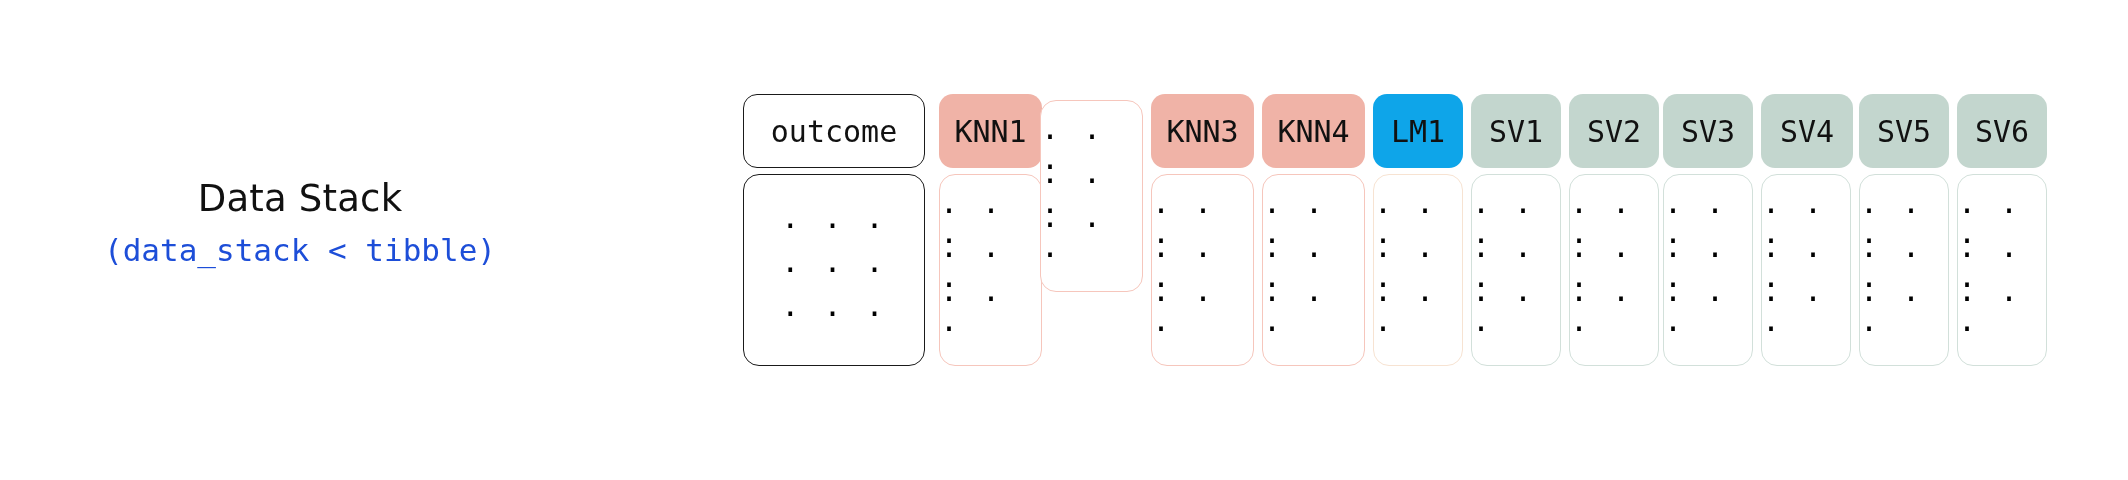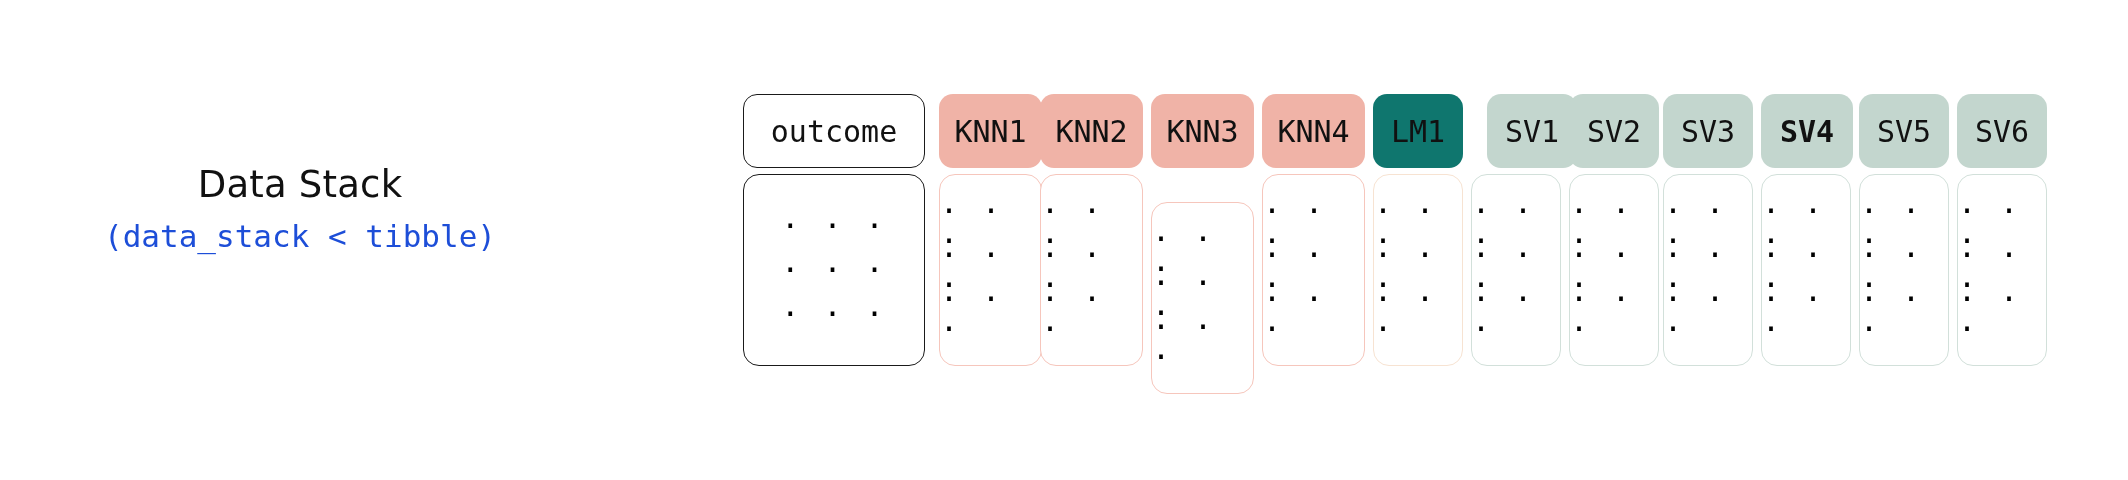--- a/index.html
+++ b/index.html
@@ -18,21 +18,21 @@
     position: relative;
     width: 2128px;
     height: 480px;
     background: #ffffff;
   }
 
   
   .caption-block {
     position: absolute;
     left: 60px;
-    top: 164px;
+    top: 178px;
     width: 480px;
     text-align: center;
   }
   .caption-title {
     font-family: "DejaVu Sans", "Liberation Sans", sans-serif;
     font-size: 37px;
     font-weight: 400;
     color: #111111;
     letter-spacing: 0.2px;
     line-height: 1.15;
@@ -111,21 +111,21 @@
   .col.outcome .col-body {
     border: 1.6px solid #1a1a1a;
   }
   .col.outcome { margin-right: 14px; }
 
   
   .col.knn .col-head { background: #F0B3A7; }
   .col.knn .col-body { border: 1.2px solid #F6C6BC; }
 
   
-  .col.lm .col-head { background: #0f766e; }
+  .col.lm .col-head { background: #0ea5e9; }
   .col.lm .col-body { border: 1.2px solid #F7E3D2; }
 
   
   .col.sv .col-head { background: #C3D6CE; }
   .col.sv .col-body { border: 1.2px solid #D2E0DA; }
 </style>
 </head>
 <body>
 
 <div id="canvas">
@@ -146,28 +146,27 @@
       </div>
       <div class="col knn" style="width: 93px;">
         <div class="col-head" style="width: 103px;">KNN1</div>
         <div class="col-body" style="width: 103px;">
           <div class="ellipsis-row">· · ·</div>
           <div class="ellipsis-row">· · ·</div>
           <div class="ellipsis-row">· · ·</div>
         </div>
       </div>
       <div class="col knn" style="width: 103px;">
-        <div class="col-head" style="width: 103px;">KNN2</div>
-        <div class="col-body" style="width: 103px;">
-          <div class="ellipsis-row">· · ·</div>
-          <div class="ellipsis-row">· · ·</div>
-          <div class="ellipsis-row">· · ·</div>
-        </div>
-      </div>
-      <div class="col knn" style="width: 103px; gap: 28px;">
+        <div class="col-body" style="width: 103px;">
+          <div class="ellipsis-row">· · ·</div>
+          <div class="ellipsis-row">· · ·</div>
+          <div class="ellipsis-row">· · ·</div>
+        </div>
+      </div>
+      <div class="col knn" style="width: 103px;">
         <div class="col-head" style="width: 103px;">KNN3</div>
         <div class="col-body" style="width: 103px;">
           <div class="ellipsis-row">· · ·</div>
           <div class="ellipsis-row">· · ·</div>
           <div class="ellipsis-row">· · ·</div>
         </div>
       </div>
       <div class="col knn" style="width: 103px;">
         <div class="col-head" style="width: 103px;">KNN4</div>
         <div class="col-body" style="width: 103px;">
@@ -178,21 +177,21 @@
       </div>
       <div class="col lm" style="width: 90px;">
         <div class="col-head" style="width: 90px;">LM1</div>
         <div class="col-body" style="width: 90px;">
           <div class="ellipsis-row">· · ·</div>
           <div class="ellipsis-row">· · ·</div>
           <div class="ellipsis-row">· · ·</div>
         </div>
       </div>
       <div class="col sv" style="width: 90px;">
-        <div class="col-head" style="width: 90px; margin-left: 16px;">SV1</div>
+        <div class="col-head" style="width: 90px;">SV1</div>
         <div class="col-body" style="width: 90px;">
           <div class="ellipsis-row">· · ·</div>
           <div class="ellipsis-row">· · ·</div>
           <div class="ellipsis-row">· · ·</div>
         </div>
       </div>
       <div class="col sv" style="width: 86px;">
         <div class="col-head" style="width: 90px;">SV2</div>
         <div class="col-body" style="width: 90px;">
           <div class="ellipsis-row">· · ·</div>
@@ -202,21 +201,21 @@
       </div>
       <div class="col sv" style="width: 90px;">
         <div class="col-head" style="width: 90px;">SV3</div>
         <div class="col-body" style="width: 90px;">
           <div class="ellipsis-row">· · ·</div>
           <div class="ellipsis-row">· · ·</div>
           <div class="ellipsis-row">· · ·</div>
         </div>
       </div>
       <div class="col sv" style="width: 90px;">
-        <div class="col-head" style="width: 92px; font-weight: bold;">SV4</div>
+        <div class="col-head" style="width: 92px;">SV4</div>
         <div class="col-body" style="width: 90px;">
           <div class="ellipsis-row">· · ·</div>
           <div class="ellipsis-row">· · ·</div>
           <div class="ellipsis-row">· · ·</div>
         </div>
       </div>
       <div class="col sv" style="width: 90px;">
         <div class="col-head" style="width: 90px;">SV5</div>
         <div class="col-body" style="width: 90px;">
           <div class="ellipsis-row">· · ·</div>

